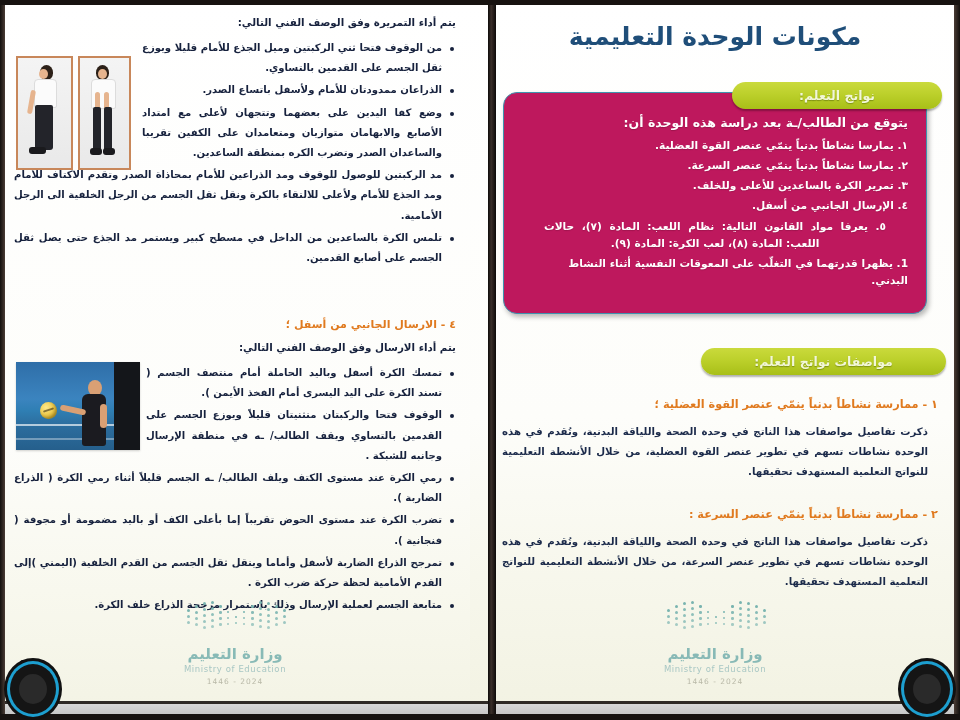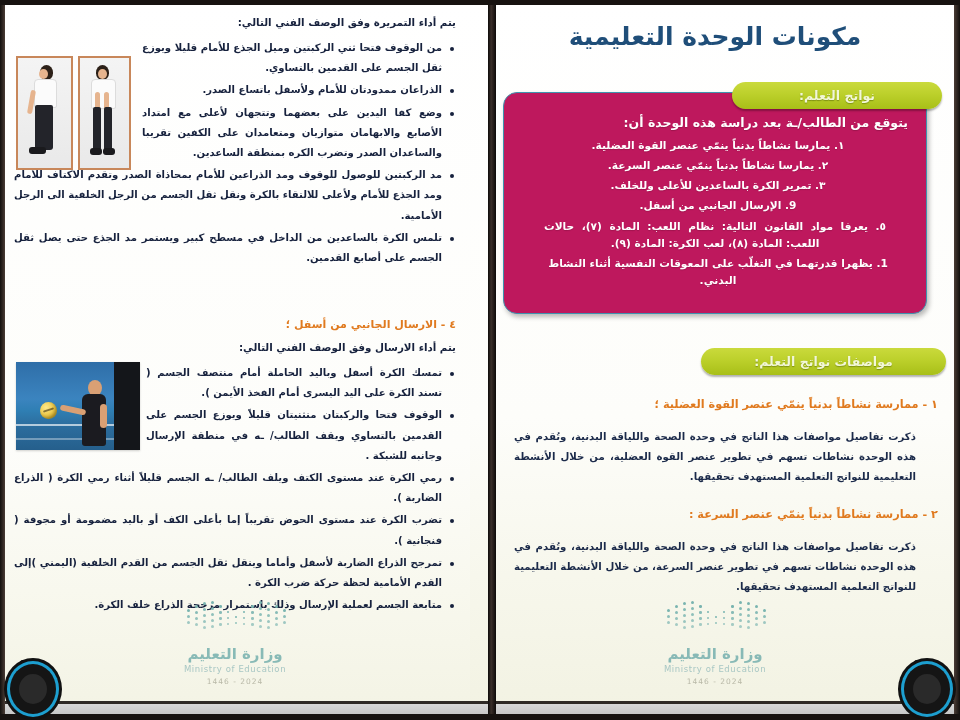--- a/index.html
+++ b/index.html
@@ -75,38 +75,38 @@
   .blue-box .intro{
     color:#ffffff;font-weight:bold;font-size:12.5px;
     text-align:right;margin:0 0 7px 0;
     text-shadow:0 1px 1px rgba(0,0,0,.18);
   }
   .blue-box ol{
     margin:0;padding:0;list-style:none;
   }
   .blue-box li{
     color:#ffffff;font-size:10.6px;font-weight:bold;
-    text-align:center;line-height:1.62;
+    text-align:right;line-height:1.62;
     margin-bottom:3px;
     text-shadow:0 1px 1px rgba(0,0,0,.15);
     padding-left:6px;
   }
   .blue-box li.wrapped{text-align:justify;text-align-last:center;padding:0 22px;}
 
   .outcome-block{position:absolute;right:22px;left:22px;}
   .outcome-block.first{top:398px;}
   .outcome-block.second{top:508px;}
   .outcome-head{
     color:#e07a1f;font-weight:bold;font-size:11.3px;
     text-align:right;margin:0 0 11px 0;
   }
   .outcome-body{
     color:#1b2a4a;font-size:10.2px;font-weight:bold;
     text-align:justify;line-height:1.95;
-    margin:16px;padding:0 6px;
+    margin:4px;padding:0 6px;
   }
 
   
   .sec{position:absolute;right:14px;left:14px;}
   .sec-head{
     color:#e07a1f;font-weight:bold;font-size:11px;
     text-align:right;margin:0 0 10px 0;
   }
   .sec-intro{
     color:#16213d;font-weight:bold;font-size:10.3px;
@@ -200,21 +200,21 @@
     <div class="tab learning-outcomes">
       <span>نواتج التعلم:</span>
     </div>
 
     <div class="blue-box">
       <p class="intro">يتوقع من الطالب/ـة بعد دراسة هذه الوحدة أن:</p>
       <ol>
         <li>١. يمارسا نشاطاً بدنياً ينمّي عنصر القوة العضلية.</li>
         <li>٢. يمارسا نشاطاً بدنياً ينمّي عنصر السرعة.</li>
         <li>٣. تمرير الكرة بالساعدين للأعلى وللخلف.</li>
-        <li>9. الإرسال الجانبي من أسفل.</li>
+        <li>٤. الإرسال الجانبي من أسفل.</li>
         <li class="wrapped">٥. يعرفا مواد القانون التالية: نظام اللعب: المادة (٧)، حالات اللعب: المادة (٨)، لعب الكرة: المادة (٩).</li>
         <li>1. يظهرا قدرتهما في التغلّب على المعوقات النفسية أثناء النشاط البدني.</li>
       </ol>
     </div>
 
     <div class="tab spec-outcomes">
       <span>مواصفات نواتج التعلم:</span>
     </div>
 
     <div class="outcome-block first">

